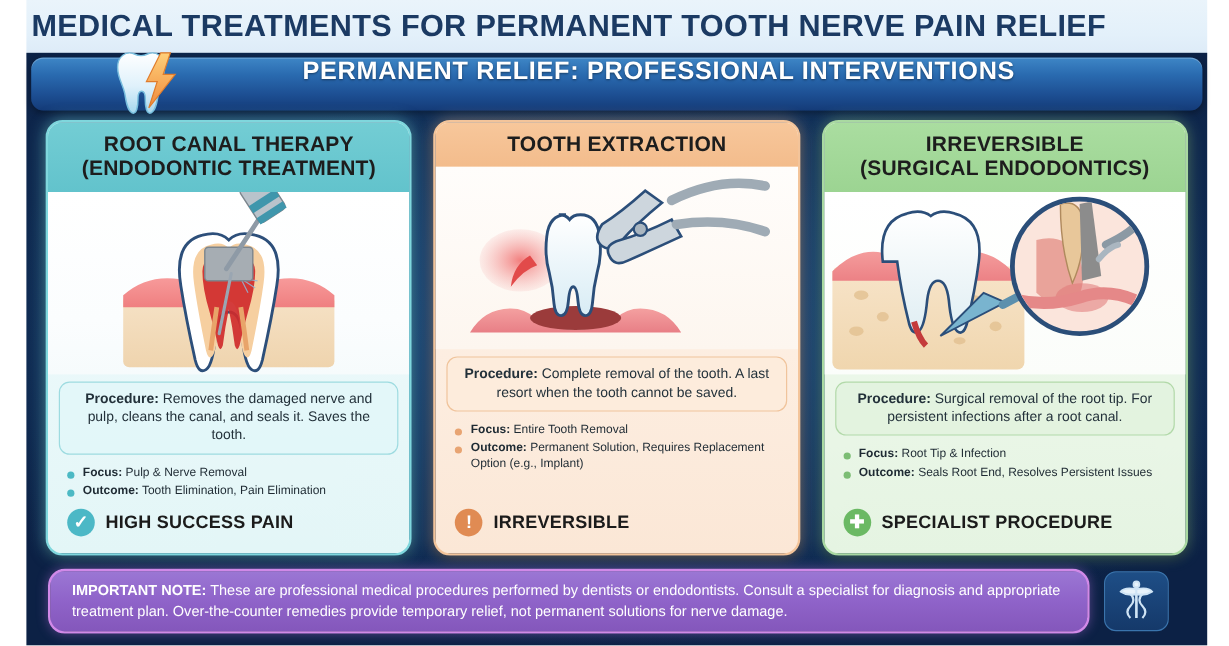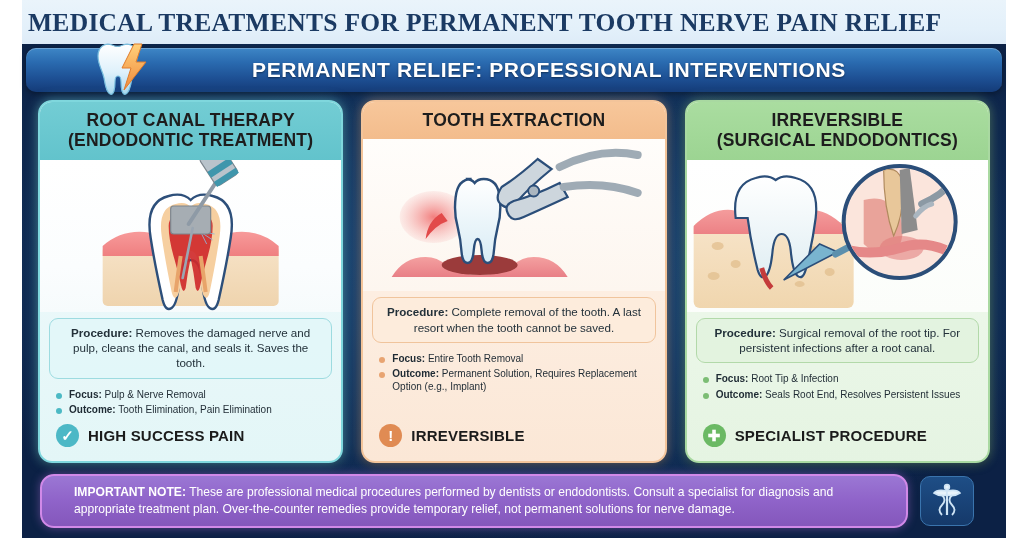--- a/index.html
+++ b/index.html
@@ -16,27 +16,27 @@
   }
 
   
   .top-band {
     position: absolute;
     left: 22px; top: 0; width: 984px; height: 48px;
     background: linear-gradient(180deg, #eaf4fb 0%, #e3f0fa 60%, #dceaf7 100%);
   }
   .main-title {
     position: absolute;
-    left: 28px; top: 8px; width: 912px;
+    left: 18px; top: 8px; width: 912px;
     text-align: center;
     font-size: 25.5px;
     font-weight: 700;
     letter-spacing: 0.3px;
     color: #1b3a63;
-    font-family: Liberation Serif, serif;
+    font-family: Liberation Sans, sans-serif;
     white-space: nowrap;
   }
 
   
   .body-bg {
     position: absolute;
     left: 22px; top: 44px; width: 984px; height: 494px;
     background:
       radial-gradient(ellipse 70% 60% at 50% 40%, #18406e 0%, #12325b 45%, #0c2145 100%);
   }
@@ -47,21 +47,21 @@
     pointer-events: none;
   }
 
   
   .banner {
     position: absolute;
     left: 26px; top: 48px; width: 976px; height: 44px;
     border-radius: 10px;
     background: linear-gradient(180deg, #3e86c6 0%, #2a6bb0 32%, #1d4f93 70%, #143b78 100%);
     box-shadow: 0 2px 6px rgba(0,0,0,0.35), inset 0 1px 0 rgba(255,255,255,0.25);
-    display: flex; align-items: center; justify-content: center;
+    display: flex; justify-content: center;
   }
   .banner-text {
     color: #ffffff;
     font-size: 21px;
     font-weight: 700;
     letter-spacing: 0.6px;
     text-shadow: 0 1px 2px rgba(0,0,0,0.45);
     padding-left: 70px;
     white-space: nowrap;
   }
@@ -176,21 +176,21 @@
 
   
   .note {
     position: absolute;
     left: 40px; top: 474px;
     width: 868px; height: 54px;
     border-radius: 14px;
     border: 2px solid #d189e8;
     background: linear-gradient(180deg, #9b77d4 0%, #8f63c9 50%, #8457bb 100%);
     box-shadow: 0 0 10px rgba(180,110,220,0.45);
-    padding: 8px 32px;
+    padding: 8px 18px;
     color: #ffffff;
     font-size: 12.1px;
     line-height: 1.42;
   }
   .note b { font-weight: 700; }
   .note-badge {
     position: absolute;
     left: 920px; top: 476px;
     width: 54px; height: 50px;
     border-radius: 10px;

